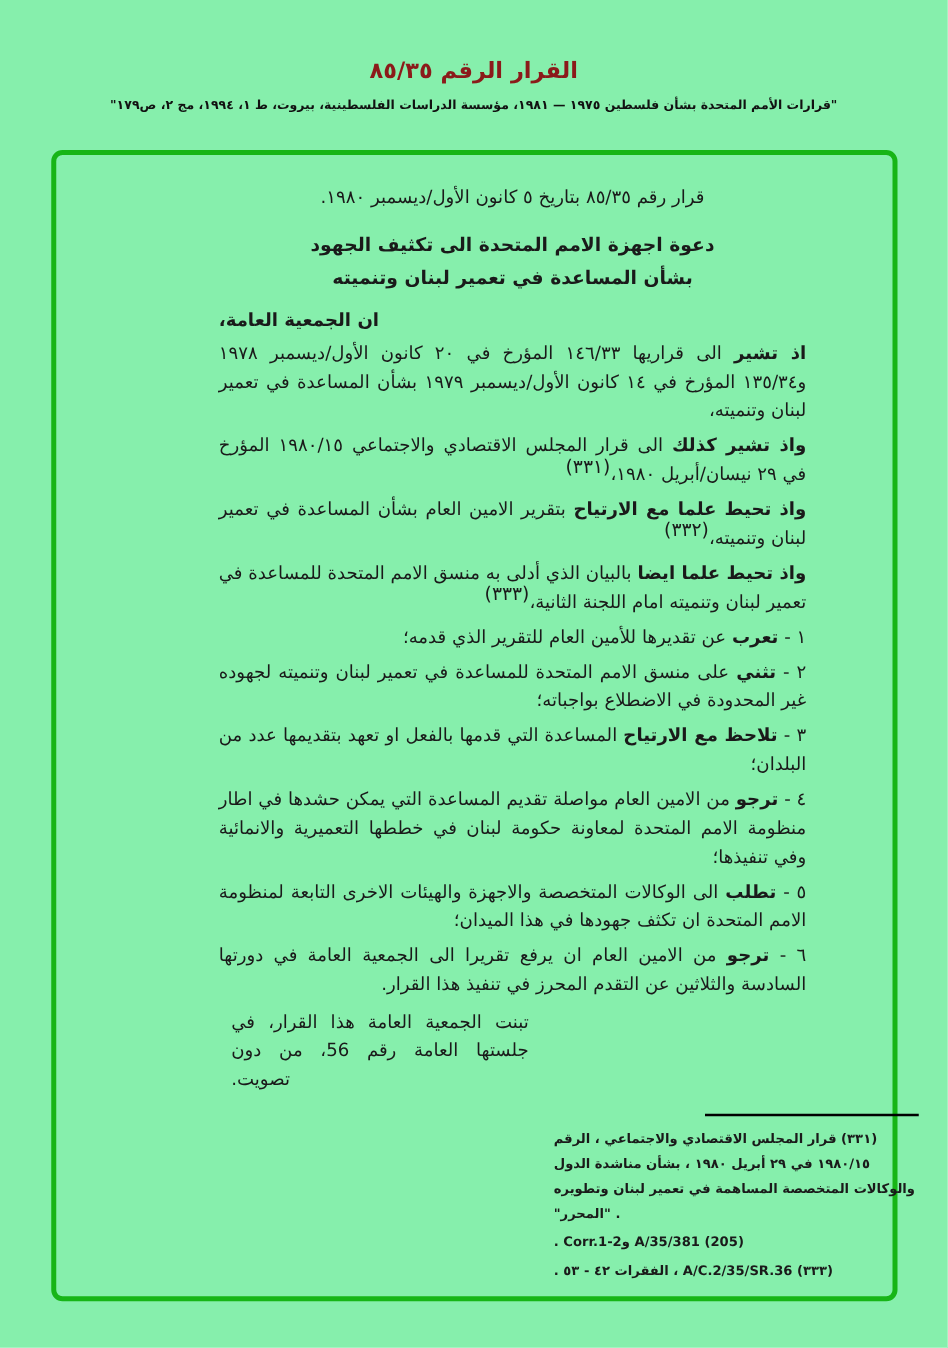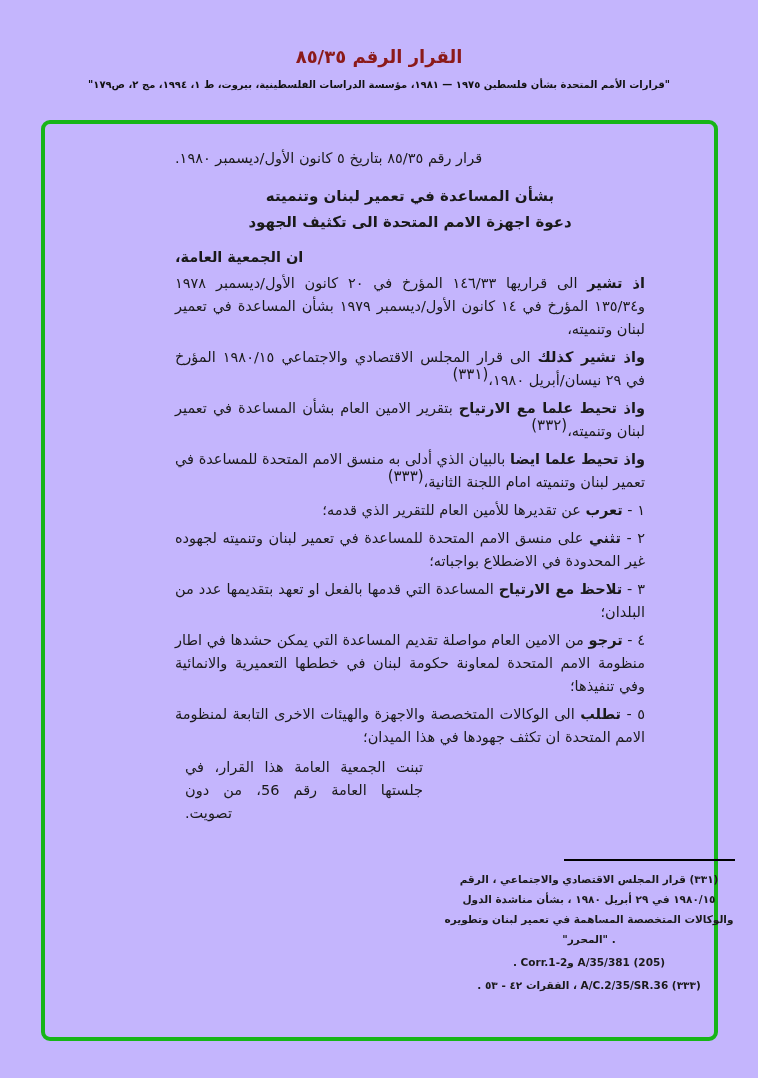--- a/index.html
+++ b/index.html
@@ -3,21 +3,21 @@
 <meta charset="utf-8">
 <style>
   * { margin:0; padding:0; box-sizing:border-box; }
   html, body { width:758px; height:1078px; }
   body {
     background:#ffffff;
     font-family:"DejaVu Sans", sans-serif;
     color:#1a1a1a;
     position:relative;
   }
-  .page { position:absolute; inset:0; background:#c4b5fd; overflow:hidden; }
+  .page { position:absolute; inset:0; background:#86efac; overflow:hidden; }
 
   
   .doc-header { position:absolute; top:46px; left:0; right:0; text-align:center; direction:rtl; }
   .doc-title {
     font-size:18px; font-weight:700;
     color:var(--title-red, #8b1a1a);
     margin-bottom:12px;
     letter-spacing:0.2px;
   }
   .doc-citation { font-size:10px; font-weight:700; color:#111; }
@@ -31,35 +31,35 @@
   }
 
   
   .content {
     position:absolute; left:175px; right:113px; top:147px;
     direction:rtl; text-align:justify;
     font-size:14.5px; line-height:23px;
     z-index:2;
   }
   .body-flow { min-height:697px; }
-  .date-line { text-align:left; margin-bottom:13px; }
+  .date-line { text-align:center; margin-bottom:13px; }
   .res-heading { text-align:center; font-weight:700; font-size:15px; line-height:26px; margin-bottom:11px; }
   .opening { font-weight:700; text-align:left; margin-bottom:3px; }
   .para { margin-bottom:5px; }
   .para .lead { font-weight:700; }
   .note { font-size:15px; vertical-align:super; line-height:0; }
   .closing {
     width:238px; margin-right:222px; margin-top:7px;
     text-align:justify; text-align-last:left;
   }
 
   
   .footnotes {
     width:292px; margin-right:-90px; margin-left:auto; margin-top:15px;
-    direction:rtl; text-align:center;
+    direction:rtl; text-align:left;
     font-size:10.5px; font-weight:700; line-height:20px;
     position:relative; z-index:3;
   }
   .fn-rule { width:171px; height:2px; background:#000; margin:0 0 8px auto; }
   .footnotes p { margin-bottom:3px; }
 </style>
 </head>
 <body>
 
 <div class="page">
@@ -70,22 +70,22 @@
   </div>
 
   <div class="green-box"></div>
 
   <div class="content">
     <div class="body-flow">
 
       <p class="date-line">قرار رقم ٨٥/٣٥ بتاريخ ٥ كانون الأول/ديسمبر ١٩٨٠.</p>
 
       <div class="res-heading">
+        <div>دعوة اجهزة الامم المتحدة الى تكثيف الجهود</div>
         <div>بشأن المساعدة في تعمير لبنان وتنميته</div>
-        <div>دعوة اجهزة الامم المتحدة الى تكثيف الجهود</div>
       </div>
 
       <p class="opening">ان الجمعية العامة،</p>
 
       <p class="para">
         <span class="lead">اذ تشير</span>
         <span>الى قراريها ١٤٦/٣٣ المؤرخ في ٢٠ كانون الأول/ديسمبر ١٩٧٨ و١٣٥/٣٤ المؤرخ في ١٤ كانون الأول/ديسمبر ١٩٧٩ بشأن المساعدة في تعمير لبنان وتنميته،</span><sup class="note"></sup>
       </p>
 
       <p class="para">
@@ -126,20 +126,25 @@
         <span class="lead">ترجو</span>
         <span>من الامين العام مواصلة تقديم المساعدة التي يمكن حشدها في اطار منظومة الامم المتحدة لمعاونة حكومة لبنان في خططها التعميرية والانمائية وفي تنفيذها؛</span>
       </p>
 
       <p class="para">
         <span class="num">٥ -</span>
         <span class="lead">تطلب</span>
         <span>الى الوكالات المتخصصة والاجهزة والهيئات الاخرى التابعة لمنظومة الامم المتحدة ان تكثف جهودها في هذا الميدان؛</span>
       </p>
 
+      <p class="para">
+        <span class="num">٦ -</span>
+        <span class="lead">ترجو</span>
+        <span>من الامين العام ان يرفع تقريرا الى الجمعية العامة في دورتها السادسة والثلاثين عن التقدم المحرز في تنفيذ هذا القرار.</span>
+      </p>
 
       <p class="closing">تبنت الجمعية العامة هذا القرار، في جلستها العامة رقم 56، من دون تصويت.</p>
     </div>
 
     <div class="footnotes">
       <div class="fn-rule"></div>
       <p>(٣٣١) قرار المجلس الاقتصادي والاجتماعي ، الرقم ١٩٨٠/١٥ في ٢٩ أبريل ١٩٨٠ ، بشأن مناشدة الدول والوكالات المتخصصة المساهمة في تعمير لبنان وتطويره . "المحرر"</p>
       <p>(205) A/35/381 وCorr.1-2 .</p>
       <p>(٣٣٣) A/C.2/35/SR.36 ، الفقرات ٤٢ - ٥٣ .</p>
     </div>

